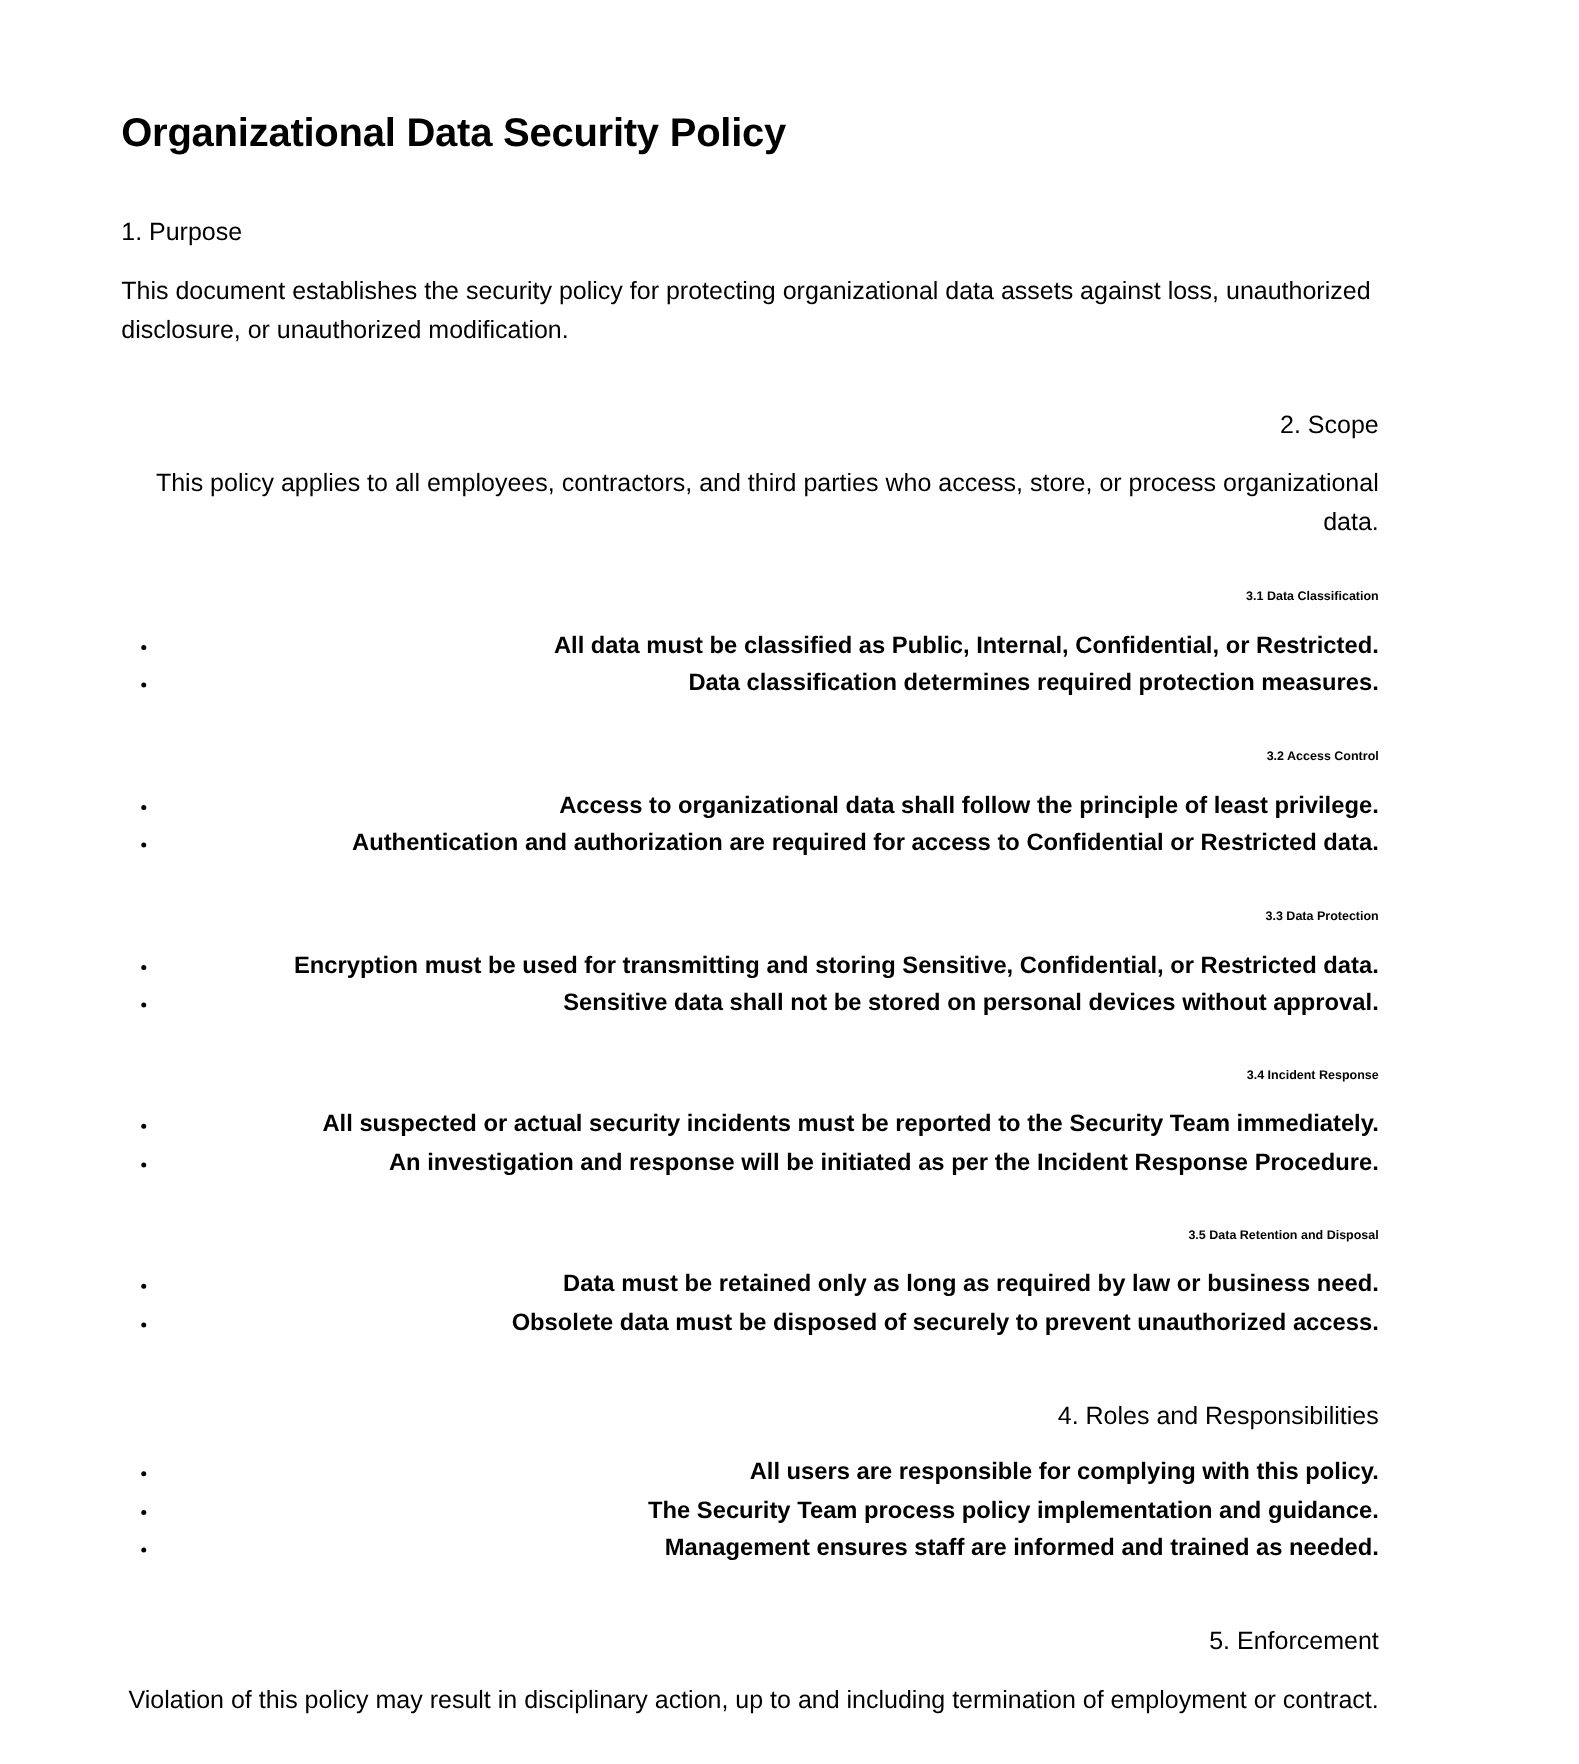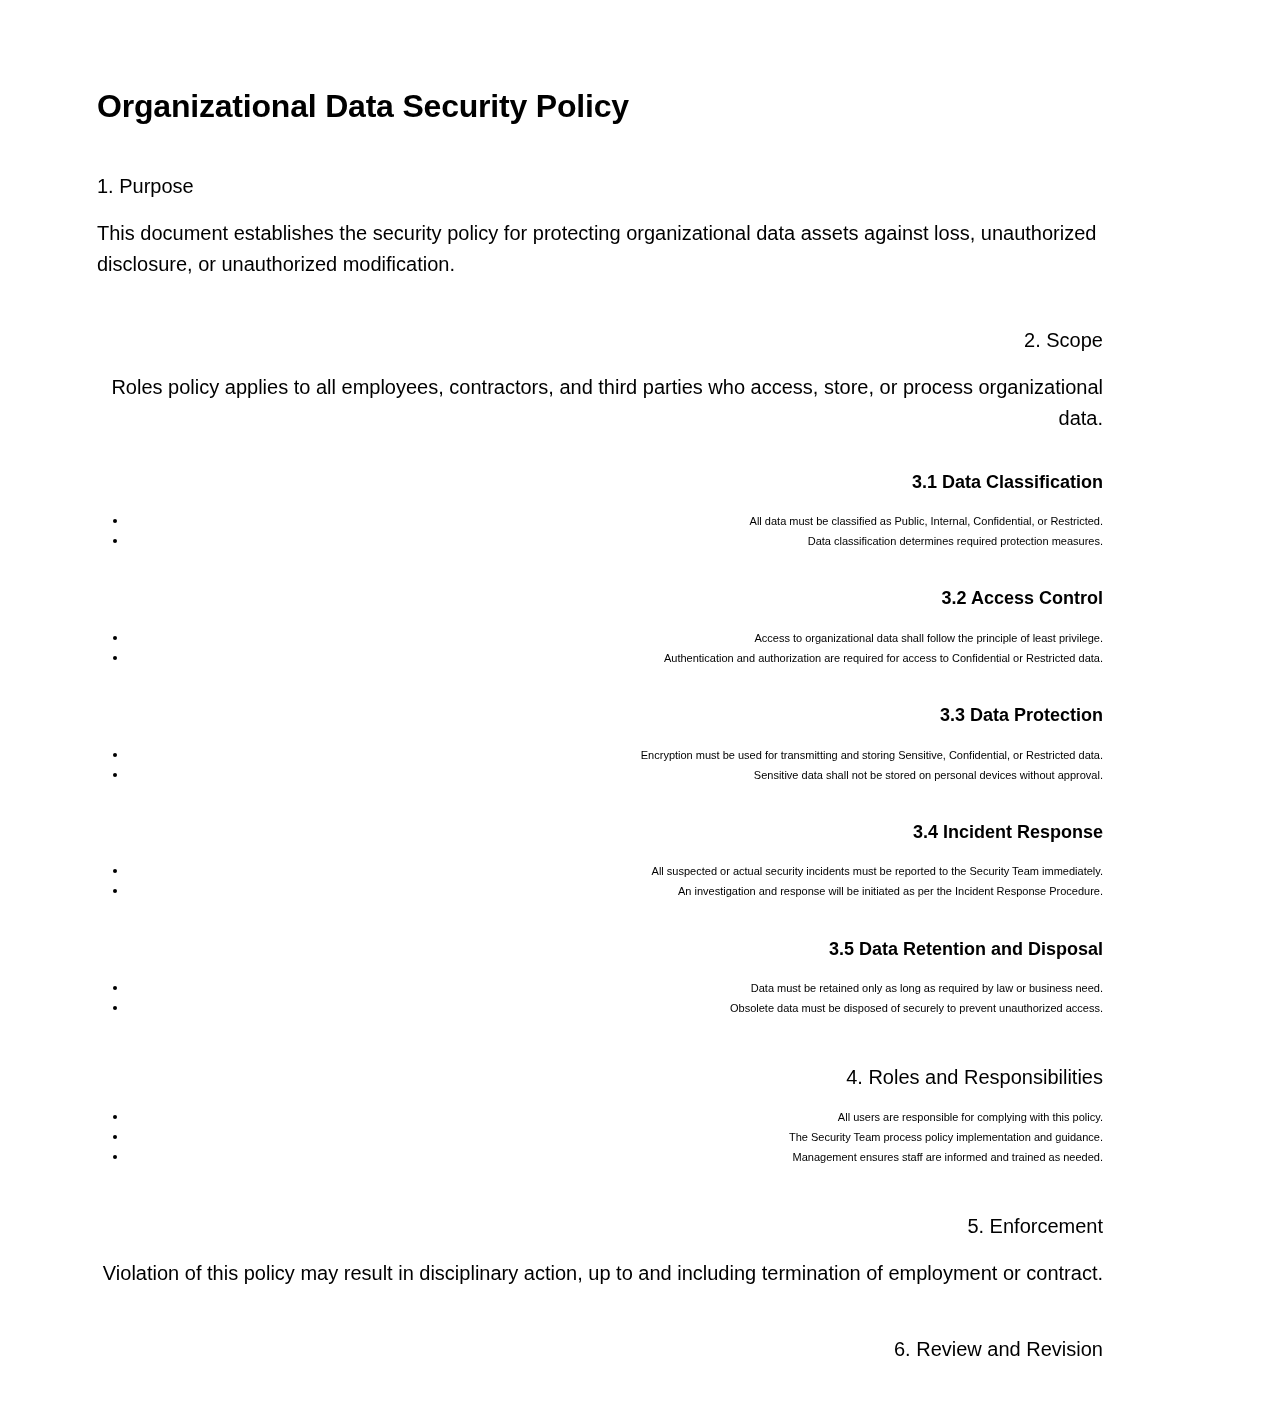--- a/index.html
+++ b/index.html
@@ -32,42 +32,43 @@
   .section {
     margin: 0;
   }
   h2.section-heading {
     font-size: 20px;
     line-height: 1.2;
     font-weight: normal;
     margin: 48px 0 0 0;
   }
   h3.sub-heading {
-    font-size: 18px;
+    font-size: 10px;
     line-height: 1.2;
     font-weight: bold;
     margin: 38px 0 0 0;
   }
   p.body-text {
     font-size: 20px;
     line-height: 1.55;
     margin: 20px 0 0 0;
     max-width: 1010px;
   }
   ul.bullet-list {
     margin: 18px 0 0 0;
     padding-left: 31px;
     list-style-type: disc;
     max-width: 1010px;
   }
   ul.bullet-list li {
-    font-size: 11px;
+    font-size: 19px;
     line-height: 1.55;
     margin: 0 0 1px 0;
     padding-left: 2px;
+    font-weight: bold;
   }
   ul.bullet-list li::marker {
     font-size: 13px;
   }
   .section + .section {
     margin-top: 0;
     text-align: right;
   }
 </style>
 </head>
@@ -77,21 +78,21 @@
 
   <h1 class="doc-title">Organizational Data Security Policy</h1>
 
   <div class="section">
     <h2 class="section-heading">1. Purpose</h2>
     <p class="body-text">This document establishes the security policy for protecting organizational data assets against loss, unauthorized disclosure, or unauthorized modification.</p>
   </div>
 
   <div class="section">
     <h2 class="section-heading">2. Scope</h2>
-    <p class="body-text">Roles policy applies to all employees, contractors, and third parties who access, store, or process organizational data.</p>
+    <p class="body-text">This policy applies to all employees, contractors, and third parties who access, store, or process organizational data.</p>
   </div>
 
   <div class="section">
 
     <h3 class="sub-heading">3.1 Data Classification</h3>
     <ul class="bullet-list">
       <li>All data must be classified as Public, Internal, Confidential, or Restricted.</li>
       <li>Data classification determines required protection measures.</li>
     </ul>
 

